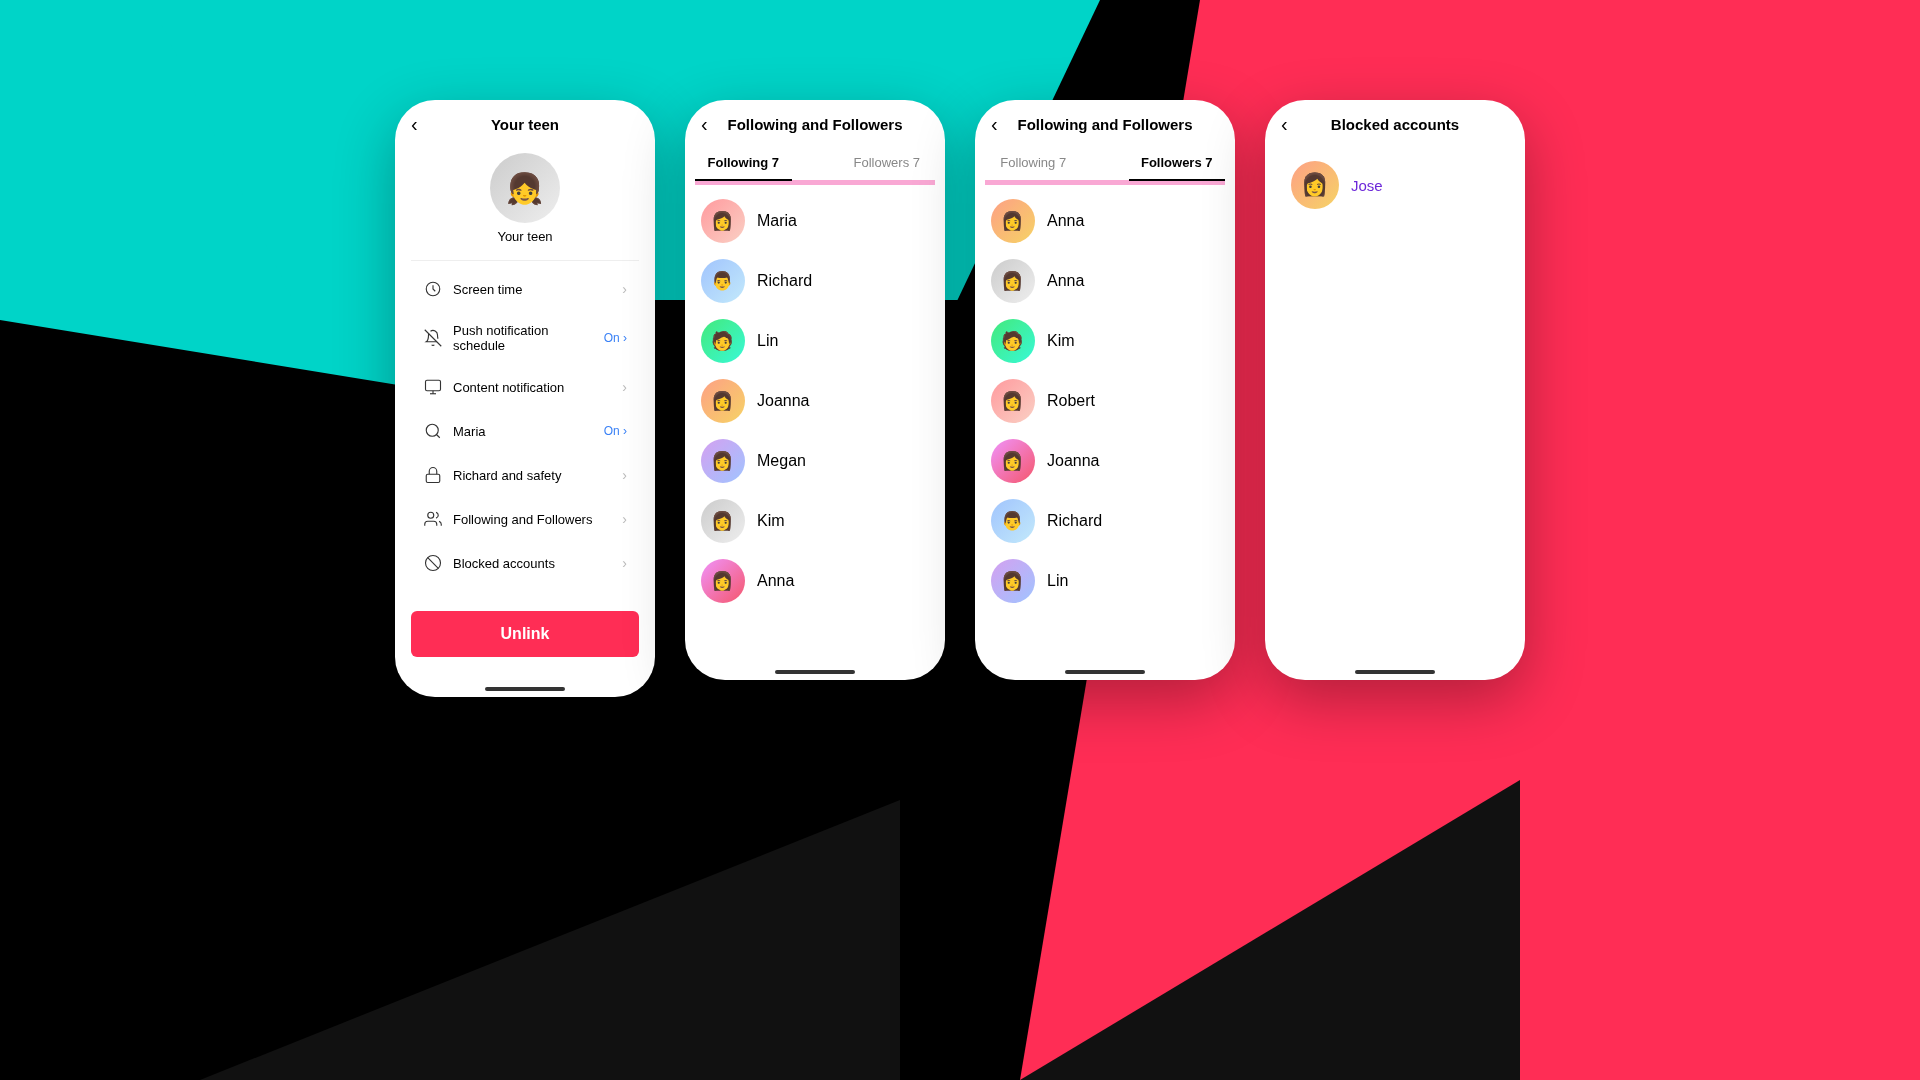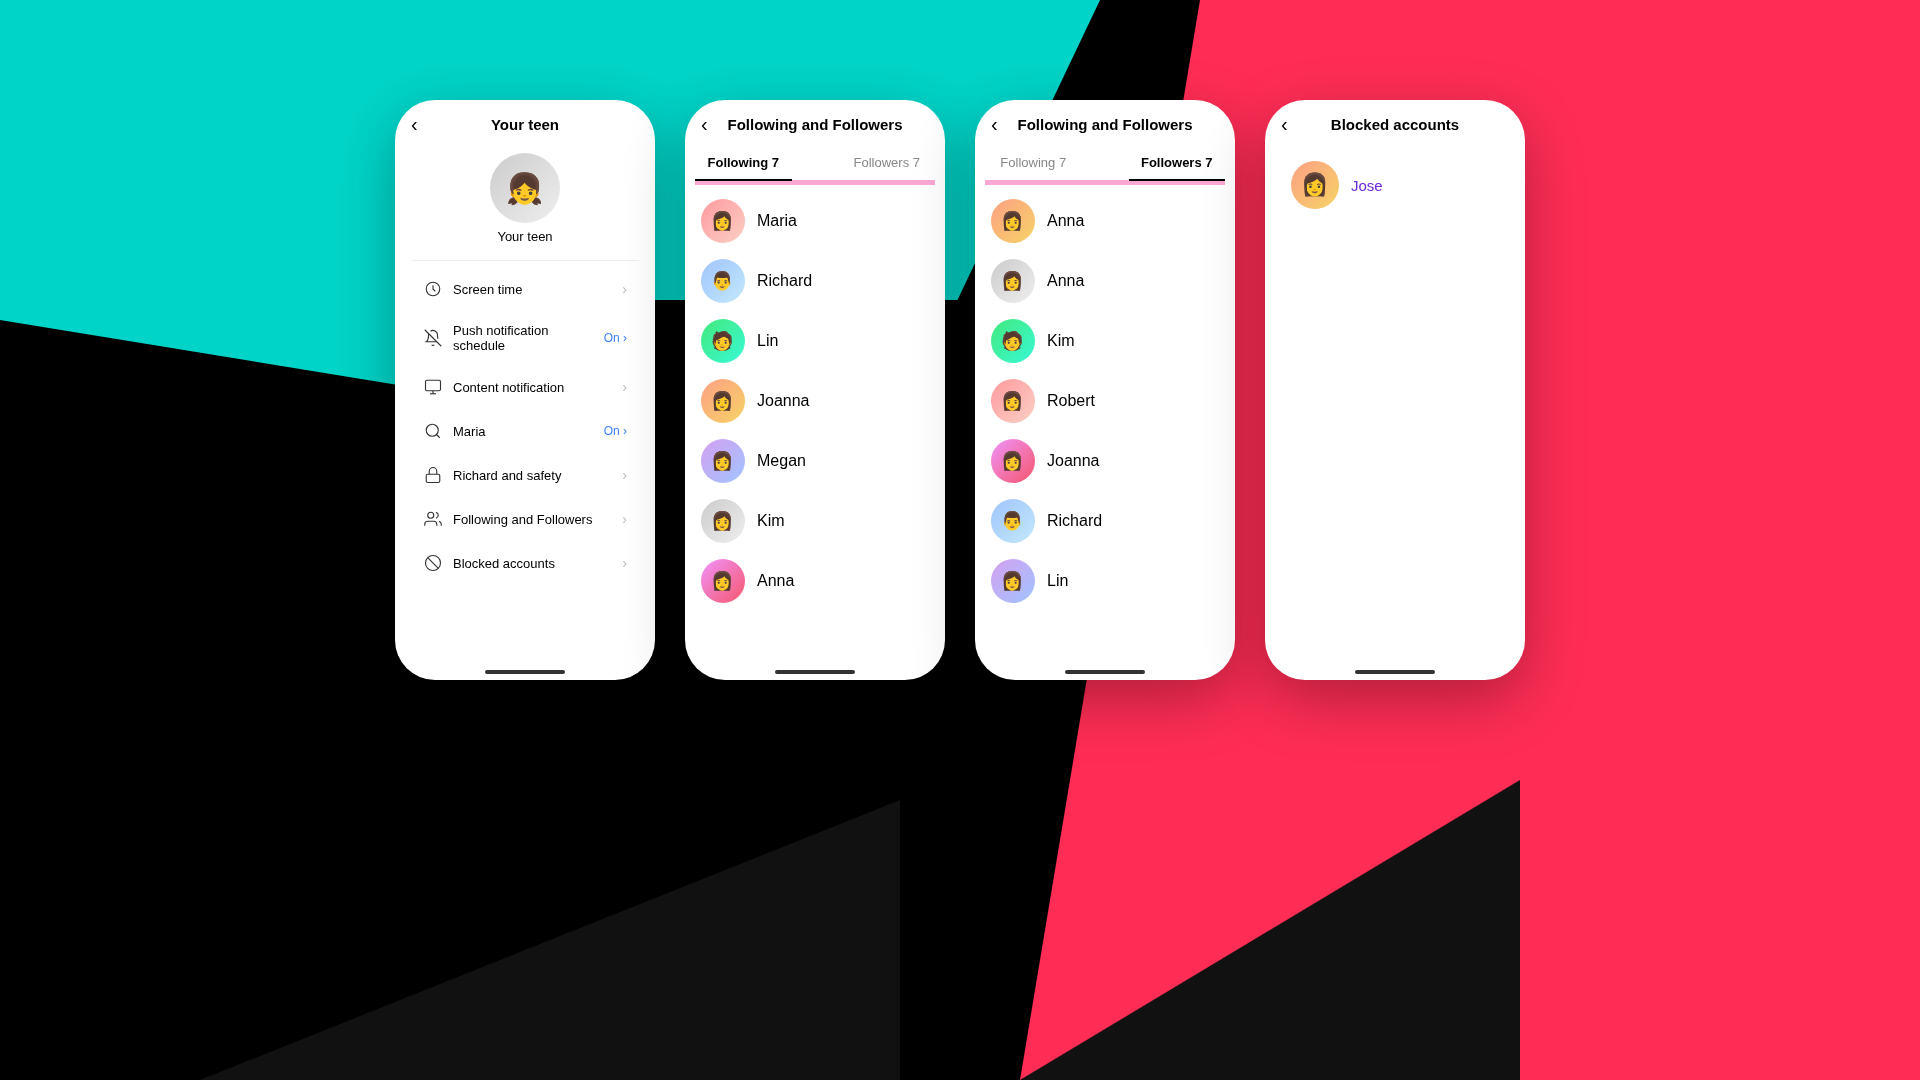--- a/index.html
+++ b/index.html
@@ -385,20 +385,21 @@
             <svg viewBox="0 0 24 24">
                 <circle cx="12" cy="12" r="10"></circle>
                 <line x1="4.93" y1="4.93" x2="19.07" y2="19.07"></line>
               </svg>
           </div>
           <span class="menu-text">Blocked accounts</span>
           <span class="menu-right chevron">›</span>
         </div>
 
       </div>
+      <button class="unlink-btn">Unlink</button>
     </div>
     <div class="home-bar"></div>
   </div>
 
   <div class="phone">
     <div class="phone-inner">
       <div class="phone-header">
         <span class="back-btn">‹</span>
         <span class="phone-title">Following and Followers</span>
       </div>

